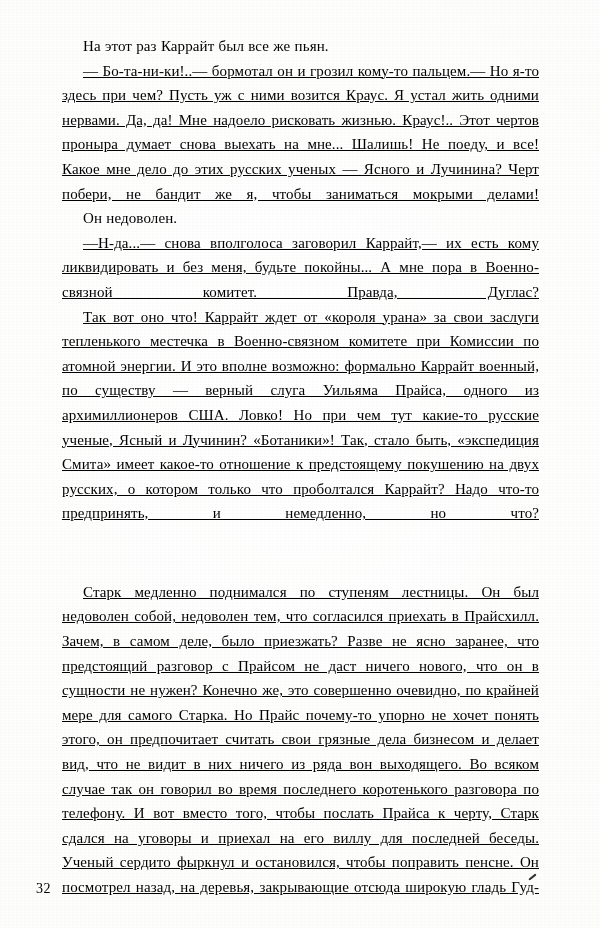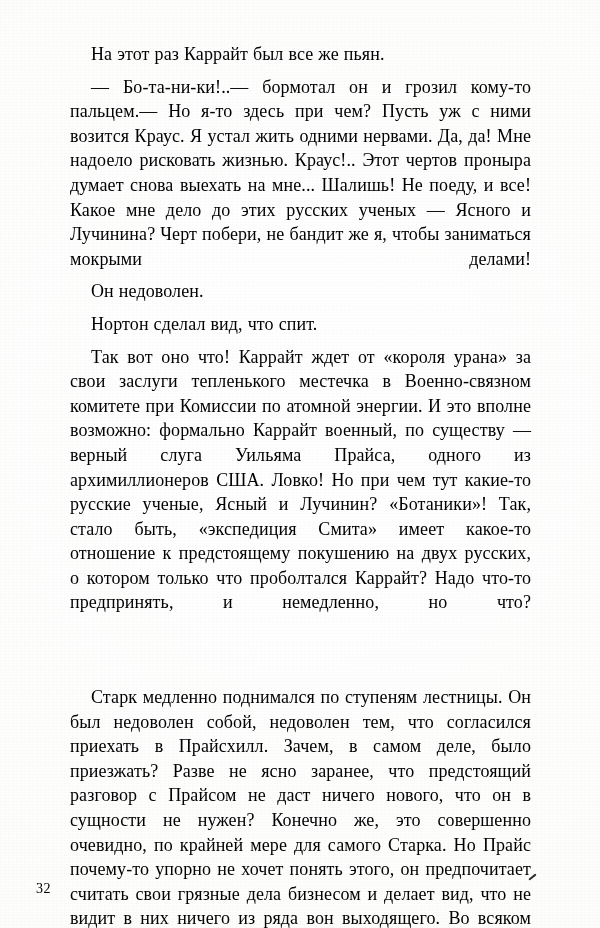--- a/index.html
+++ b/index.html
@@ -37,33 +37,34 @@
   }
 
   .text-block {
     position: absolute;
     left: 62px;
     top: 34px;
     width: 477px;
   }
 
   .para {
-    margin: 8px;
+    margin: 0;
     text-indent: 21px;
     text-align: justify;
-    font-size: 18px;
+    font-size: 15px;
     line-height: 24.6px;
     letter-spacing: 0.1px;
     word-spacing: 0.4px;
     -webkit-font-smoothing: none;
   }
 
   
   .para.fulljust {
     text-align-last: justify;
+    text-decoration: underline;
   }
 
   .section-gap {
     height: 54px;
   }
 
   .page-number {
     position: absolute;
     left: 36px;
     top: 878px;
@@ -92,22 +93,22 @@
   <div class="scan-noise"></div>
 
   <div class="text-block">
 
     <p class="para">На этот раз Каррайт был все же пьян.</p>
 
     <p class="para fulljust">— Бо-та-ни-ки!..— бормотал он и грозил кому-то пальцем.— Но я-то здесь при чем? Пусть уж с ними возится Краус. Я устал жить одними нервами. Да, да! Мне надоело рисковать жизнью. Краус!.. Этот чертов проныра думает снова выехать на мне... Шалишь! Не поеду, и все! Какое мне дело до этих русских ученых — Ясного и Лучинина? Черт побери, не бандит же я, чтобы заниматься мокрыми делами!</p>
 
     <p class="para">Он недоволен.</p>
 
+    <p class="para fulljust">—Н-да...— снова вполголоса заговорил Каррайт,— их есть кому ликвидировать и без меня, будьте покойны... А мне пора в Военно-связной комитет. Правда, Дуглас?</p>
 
-    <p class="para">Нортон сделал вид, что спит.</p>
 
     <p class="para fulljust">Так вот оно что! Каррайт ждет от «короля урана» за свои заслуги тепленького местечка в Военно-связном комитете при Комиссии по атомной энергии. И это вполне возможно: формально Каррайт военный, по существу — верный слуга Уильяма Прайса, одного из архимиллионеров США. Ловко! Но при чем тут какие-то русские ученые, Ясный и Лучинин? «Ботаники»! Так, стало быть, «экспедиция Смита» имеет какое-то отношение к предстоящему покушению на двух русских, о котором только что проболтался Каррайт? Надо что-то предпринять, и немедленно, но что?</p>
 
     <div class="section-gap"></div>
 
     <p class="para fulljust">Старк медленно поднимался по ступеням лестницы. Он был недоволен собой, недоволен тем, что согласился приехать в Прайсхилл. Зачем, в самом деле, было приезжать? Разве не ясно заранее, что предстоящий разговор с Прайсом не даст ничего нового, что он в сущности не нужен? Конечно же, это совершенно очевидно, по крайней мере для самого Старка. Но Прайс почему-то упорно не хочет понять этого, он предпочитает считать свои грязные дела бизнесом и делает вид, что не видит в них ничего из ряда вон выходящего. Во всяком случае так он говорил во время последнего коротенького разговора по телефону. И вот вместо того, чтобы послать Прайса к черту, Старк сдался на уговоры и приехал на его виллу для последней беседы. Ученый сердито фыркнул и остановился, чтобы поправить пенсне. Он посмотрел назад, на деревья, закрывающие отсюда широкую гладь Гуд-</p>
 
   </div>
 
   <div class="page-number">32</div>

